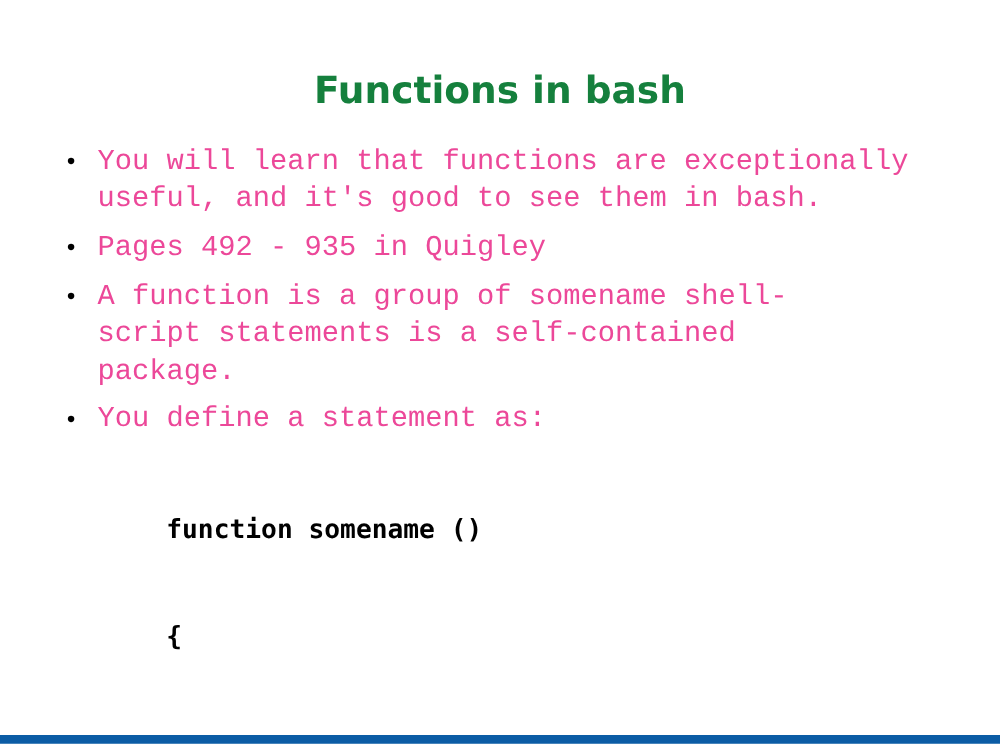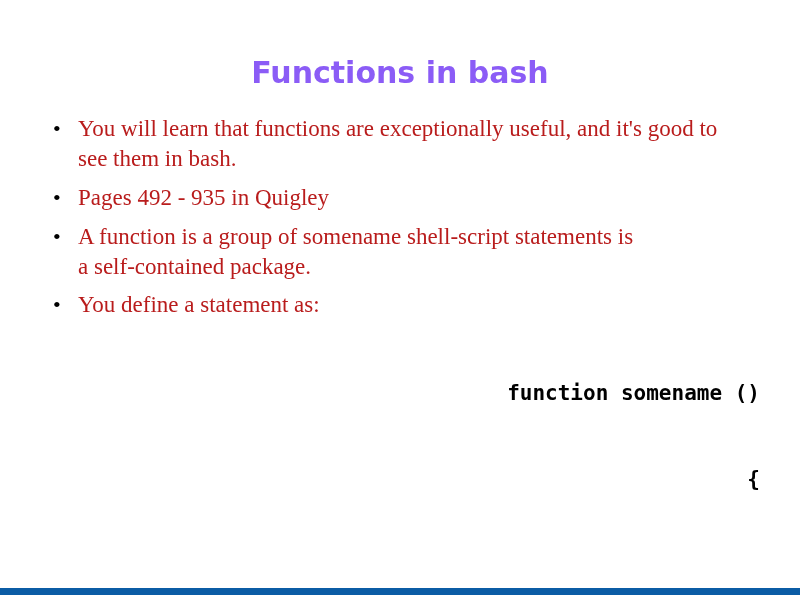--- a/index.html
+++ b/index.html
@@ -23,21 +23,21 @@
     position: absolute;
     top: 55px;
     left: 0;
     width: 800px;
     text-align: center;
     font-family: "DejaVu Sans", "Liberation Sans", sans-serif;
     font-weight: bold;
     font-size: 30px;
     line-height: 36px;
     letter-spacing: 0px;
-    color: #8b5cf6;
+    color: #15803d;
     white-space: nowrap;
   }
 
   
   #body-content {
     position: absolute;
     top: 114px;
     left: 48px;
     width: 712px;
   }
@@ -55,24 +55,24 @@
     font-size: 22px;
     line-height: 30px;
     text-align: left;
     padding-left: 5px;
     box-sizing: border-box;
     color: #000000;
   }
 
   .bullet-text {
     flex: 1 1 auto;
-    font-family: Liberation Serif, serif;
+    font-family: Liberation Mono, monospace;
     font-size: 23px;
     line-height: 30px;
-    color: #b91c1c;
+    color: #ec4899;
   }
 
   .bullet-text.narrow {
     max-width: 660px;
   }
 
   .bullet-text.narrow-3 {
     max-width: 560px;
   }
 
@@ -89,21 +89,20 @@
     font-family: "DejaVu Sans Mono", "Liberation Mono", monospace;
     font-weight: bold;
     font-size: 21px;
     line-height: 28.5px;
     color: #000000;
     white-space: pre;
   }
 
   .code-line {
     white-space: pre;
-    text-align: right;
   }
 
   
   #bottom-bar {
     position: absolute;
     left: 0;
     top: 588px;
     width: 800px;
     height: 7px;
     background: #0b5ca5;

